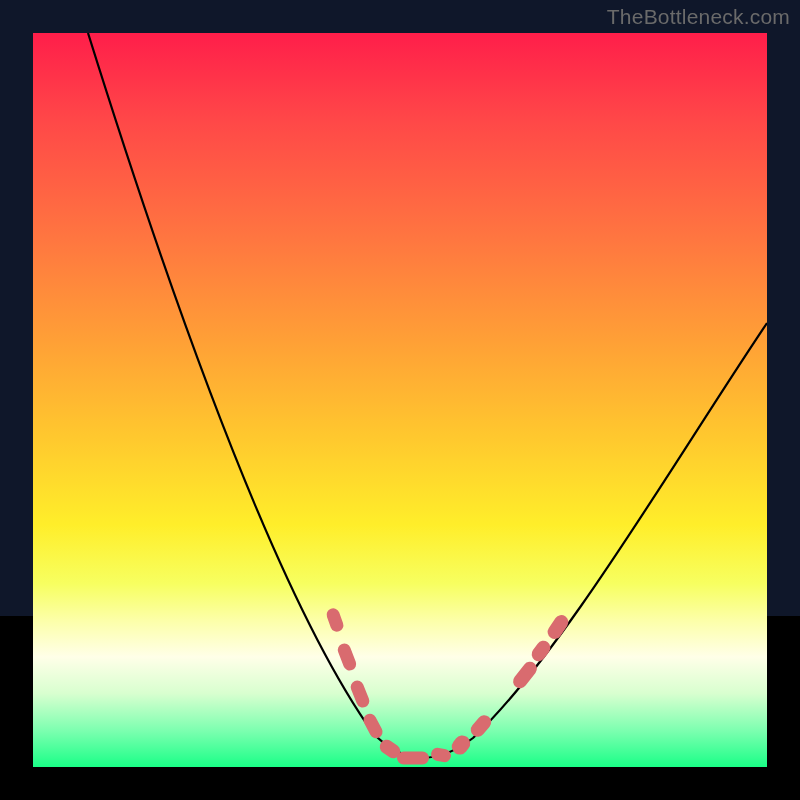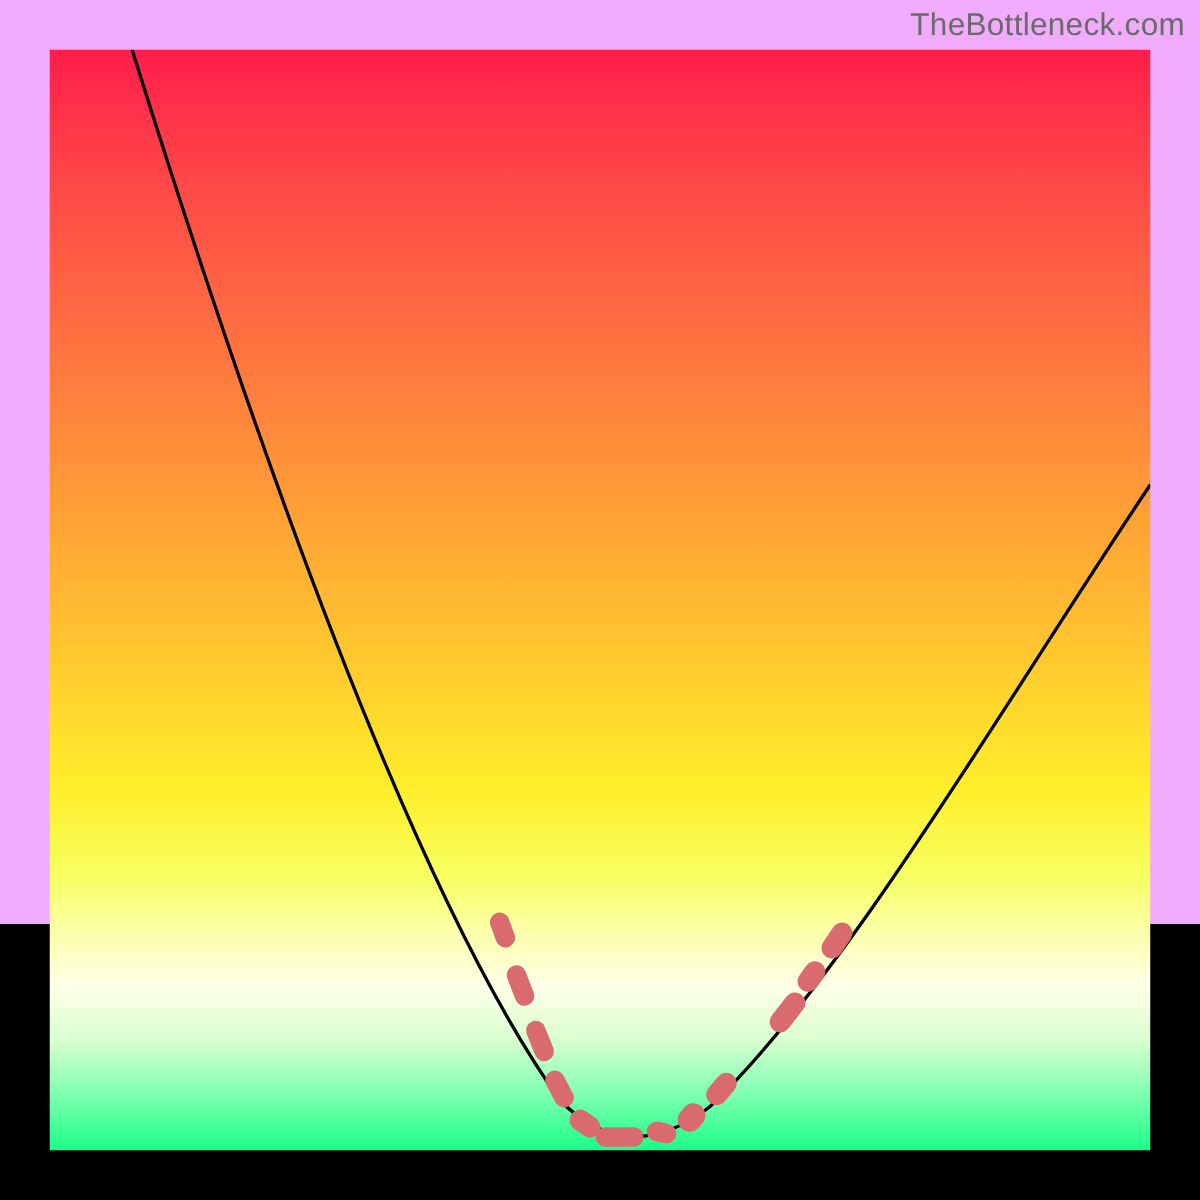--- a/index.html
+++ b/index.html
@@ -10,21 +10,21 @@
     background: #000;
     overflow: hidden;
     font-family: Arial, Helvetica, sans-serif;
   }
   .frame {
     position: absolute;
     top: 0;
     left: 0;
     width: 800px;
     height: 616px;
-    background: #f0abfc;
+    background: #0f172a;
   }
   .plot {
     position: absolute;
     top: 33px;
     left: 33px;
     width: 734px;
     height: 734px;
     overflow: hidden;
   }
   .gradient {

